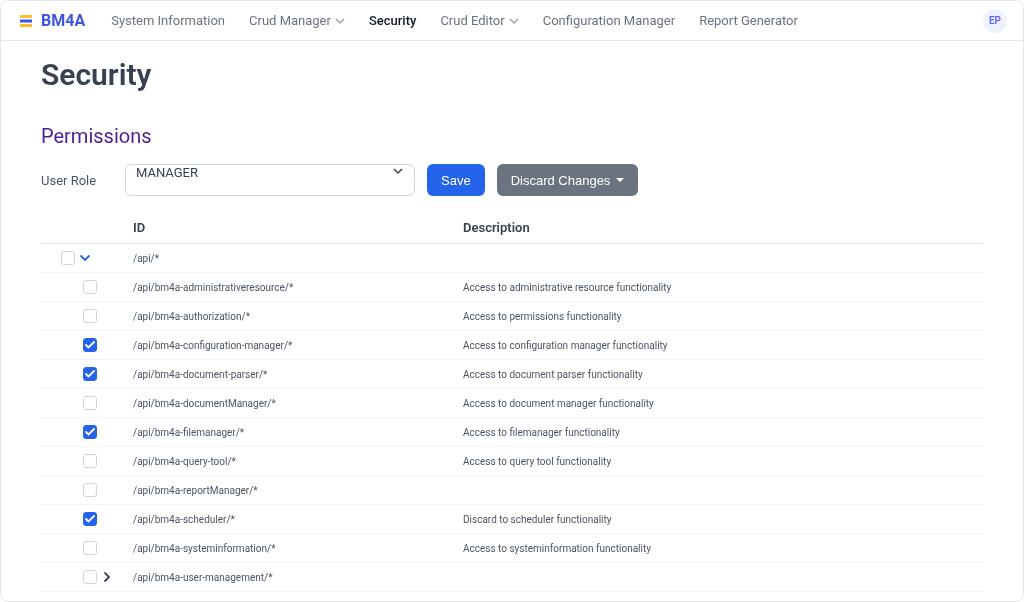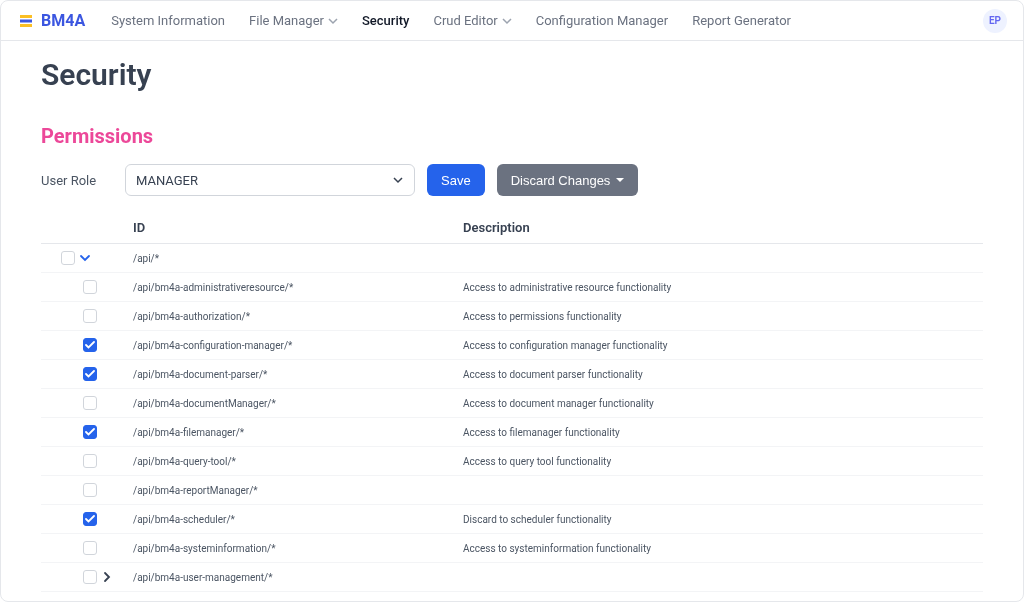--- a/index.html
+++ b/index.html
@@ -10,25 +10,25 @@
 .logo { display: flex; align-items: center; gap: 6px; font-weight: 700; font-size: 16px; color: #3b56e0; margin-right: 12px; }
 .logo-icon { width: 18px; height: 18px; }
 .nav-item { padding: 6px 10px; color: #6b7280; font-size: 13px; cursor: pointer; display: inline-flex; align-items: center; gap: 4px; }
 .nav-item.active { color: #111827; font-weight: 500; }
 .nav-item .chev { display: inline-flex; }
 .spacer { flex: 1; }
 .avatar { width: 24px; height: 24px; border-radius: 50%; background: #eef2ff; color: #6366f1; font-size: 10px; font-weight: 600; display: flex; align-items: center; justify-content: center; }
 
 .main { flex: 1; padding: 16px 40px 0 40px; overflow-y: auto; }
 h1 { font-size: 30px; font-weight: 600; color: #374151; margin-bottom: 8px; }
-h2 { font-size: 20px; font-weight: 700; color: #ec4899; margin-bottom: 16px; margin-top: 32px; }
+h2 { font-size: 20px; font-weight: 400; color: #4c1d95; margin-bottom: 16px; margin-top: 32px; }
 
 .controls { display: flex; align-items: center; gap: 12px; margin-bottom: 16px; }
 .label { font-size: 13px; color: #4b5563; width: 72px; }
-.select { width: 290px; height: 32px; border: 1px solid #d1d5db; border-radius: 6px; padding: 0 10px; display: flex; align-items: center; justify-content: space-between; background: #fff; cursor: pointer; font-size: 13px; color: #374151; }
+.select { width: 290px; height: 32px; border: 1px solid #d1d5db; border-radius: 6px; padding: 0 10px; display: flex; align-items: flex-start; justify-content: space-between; background: #fff; cursor: pointer; font-size: 13px; color: #374151; }
 .btn { height: 32px; padding: 0 14px; border-radius: 6px; font-size: 13px; border: none; cursor: pointer; display: inline-flex; align-items: center; gap: 6px; }
 .btn-primary { background: #2563eb; color: #fff; }
 .btn-secondary { background: #6b7280; color: #fff; }
 .btn-secondary .caret { display: inline-flex; }
 
 .table { width: 100%; }
 .thead { display: flex; padding: 8px 0; border-bottom: 1px solid #e5e7eb; font-weight: 600; font-size: 13px; color: #374151; }
 .col-check { width: 80px; padding-left: 20px; display: flex; align-items: center; gap: 2px; }
 .col-id { width: 330px; padding-left: 12px; }
 .col-desc { flex: 1; padding-left: 12px; }
@@ -51,21 +51,21 @@
       <svg class="logo-icon" viewBox="0 0 24 24">
           <path fill="#fbbf24" d="M4 4h16v4H4z"></path>
           <path fill="#3b56e0" d="M4 10h16v4H4z"></path>
           <path fill="#fbbf24" d="M4 16h16v4H4z"></path>
         </svg>
       <span>BM4A</span>
     </div>
     <div id="nav-container" style="display: contents;"><div class="nav-item">
           <span>System Information</span>
         </div><div class="nav-item">
-          <span>File Manager</span>
+          <span>Crud Manager</span>
           <span class="chev">
             <svg width="10" height="10" viewBox="0 0 10 10">
               <path d="M1 3l4 4 4-4" stroke="#9ca3af" stroke-width="1.5" fill="none"></path>
             </svg>
           </span>
         </div><div class="nav-item active">
           <span>Security</span>
         </div><div class="nav-item">
           <span>Crud Editor</span>
           <span class="chev">

